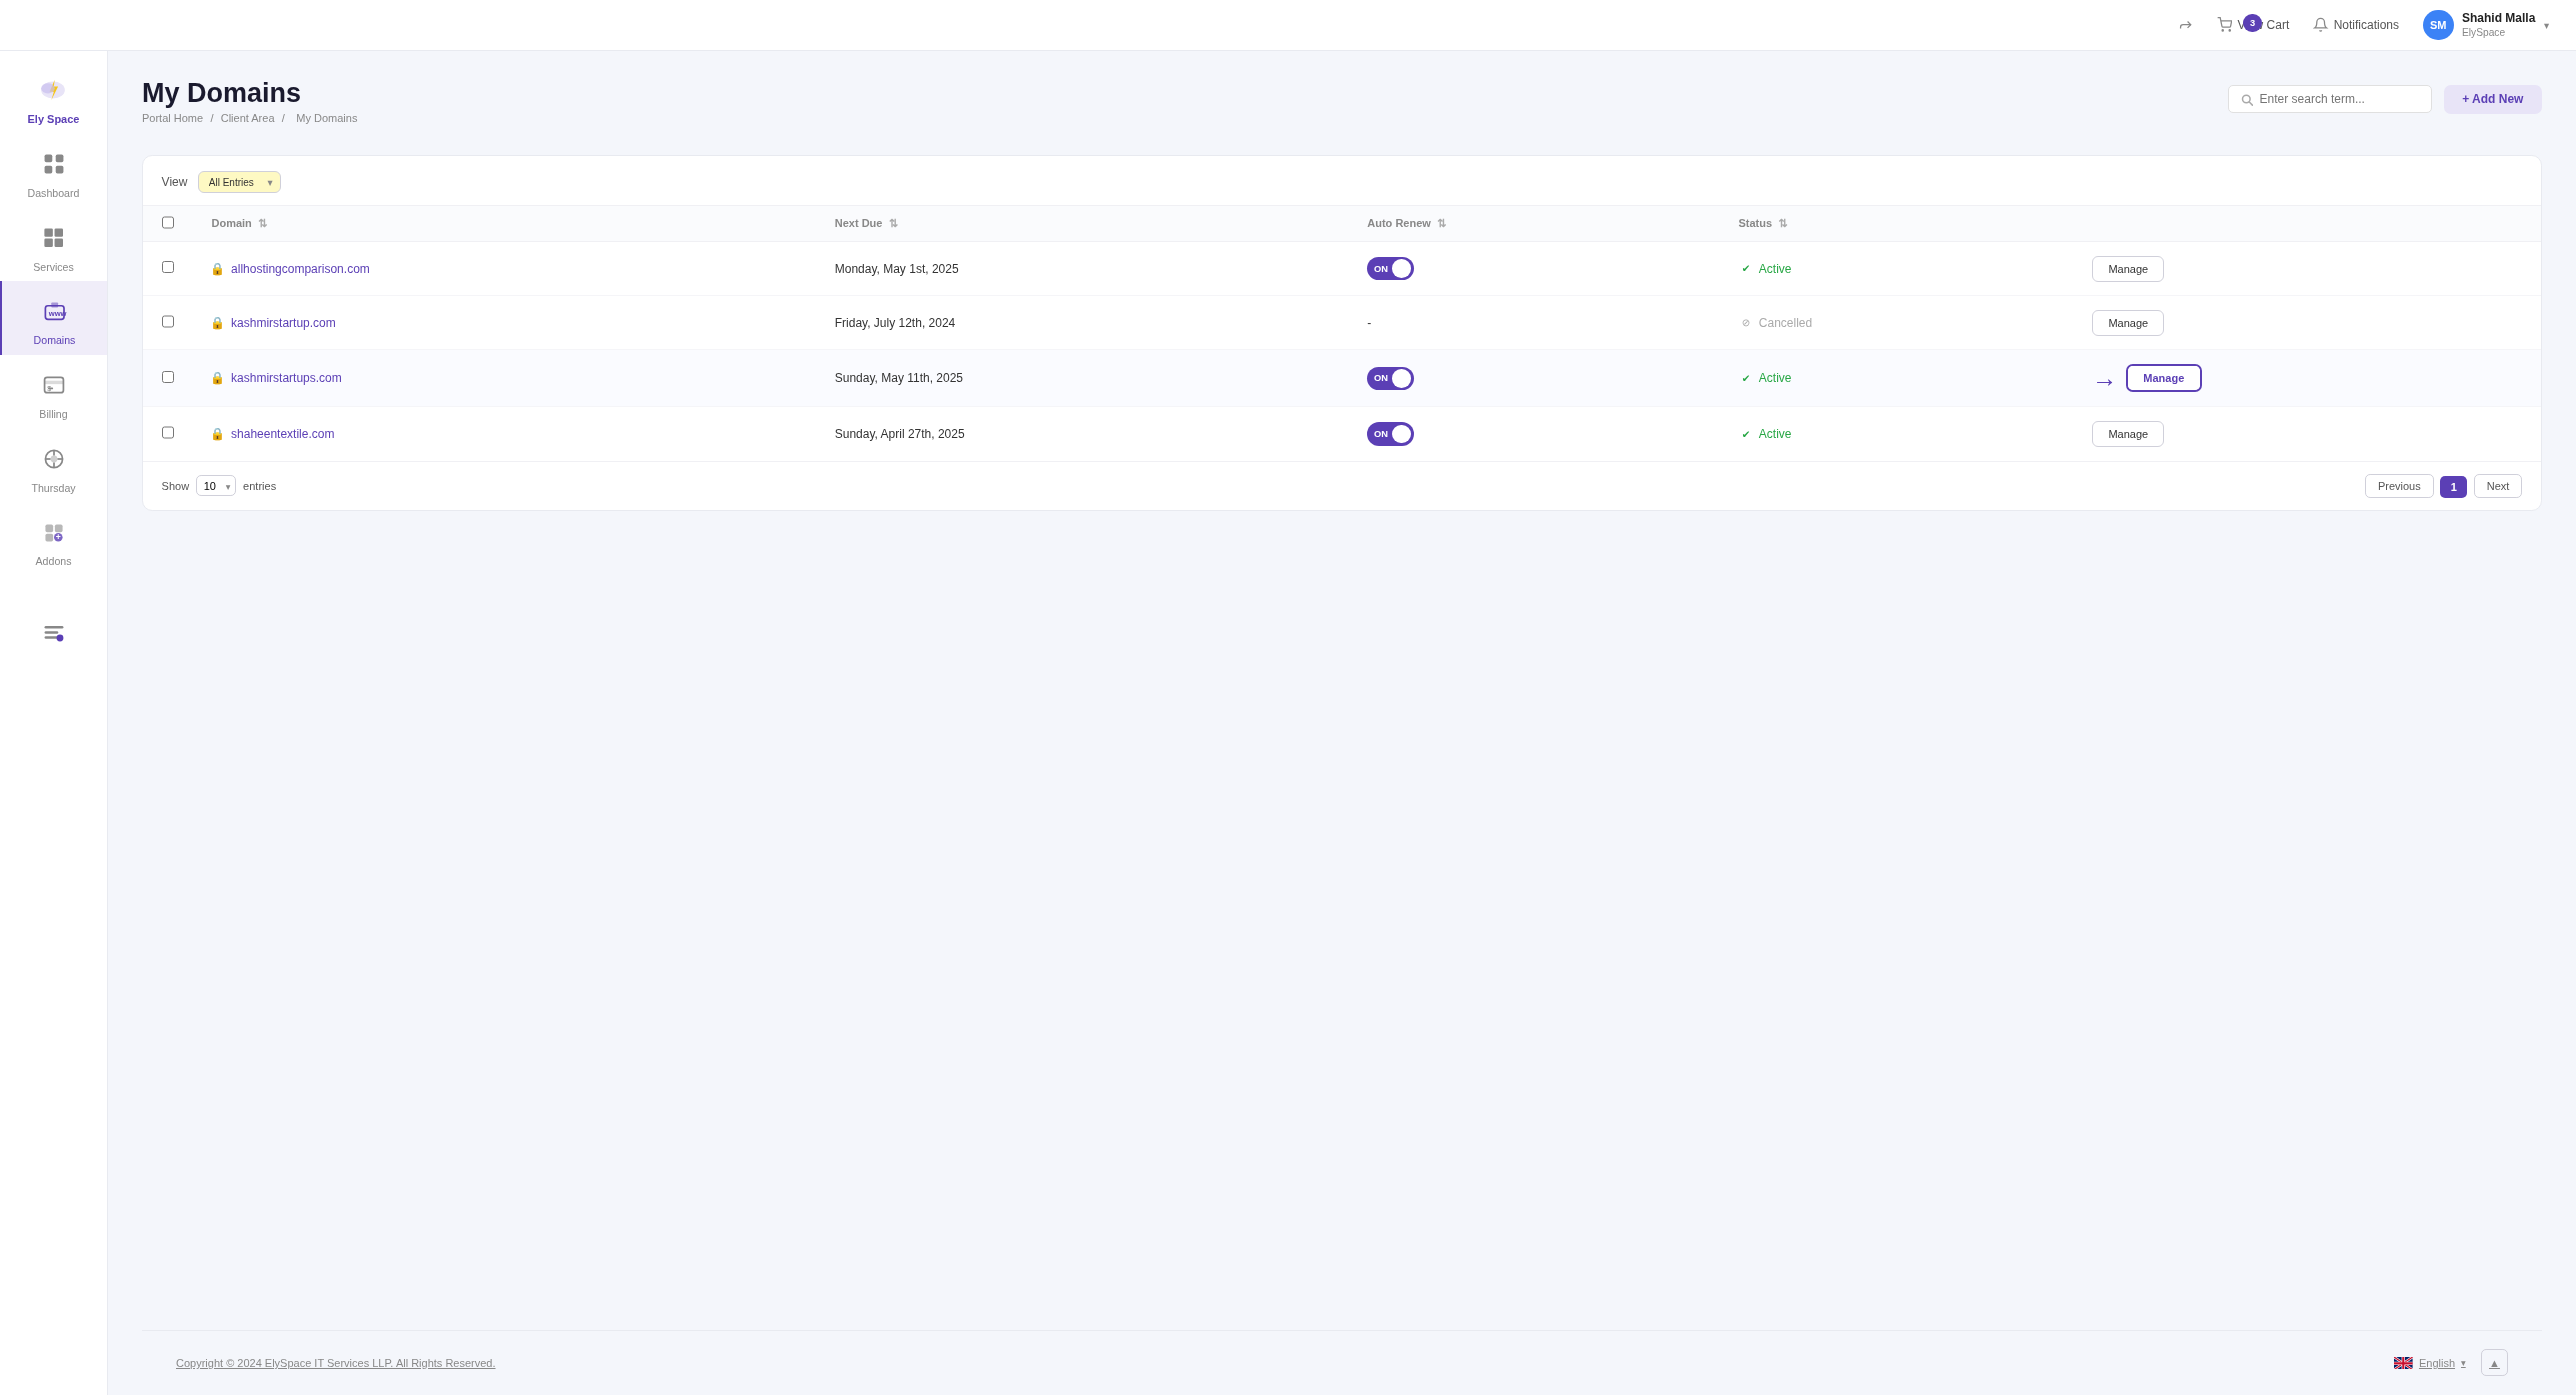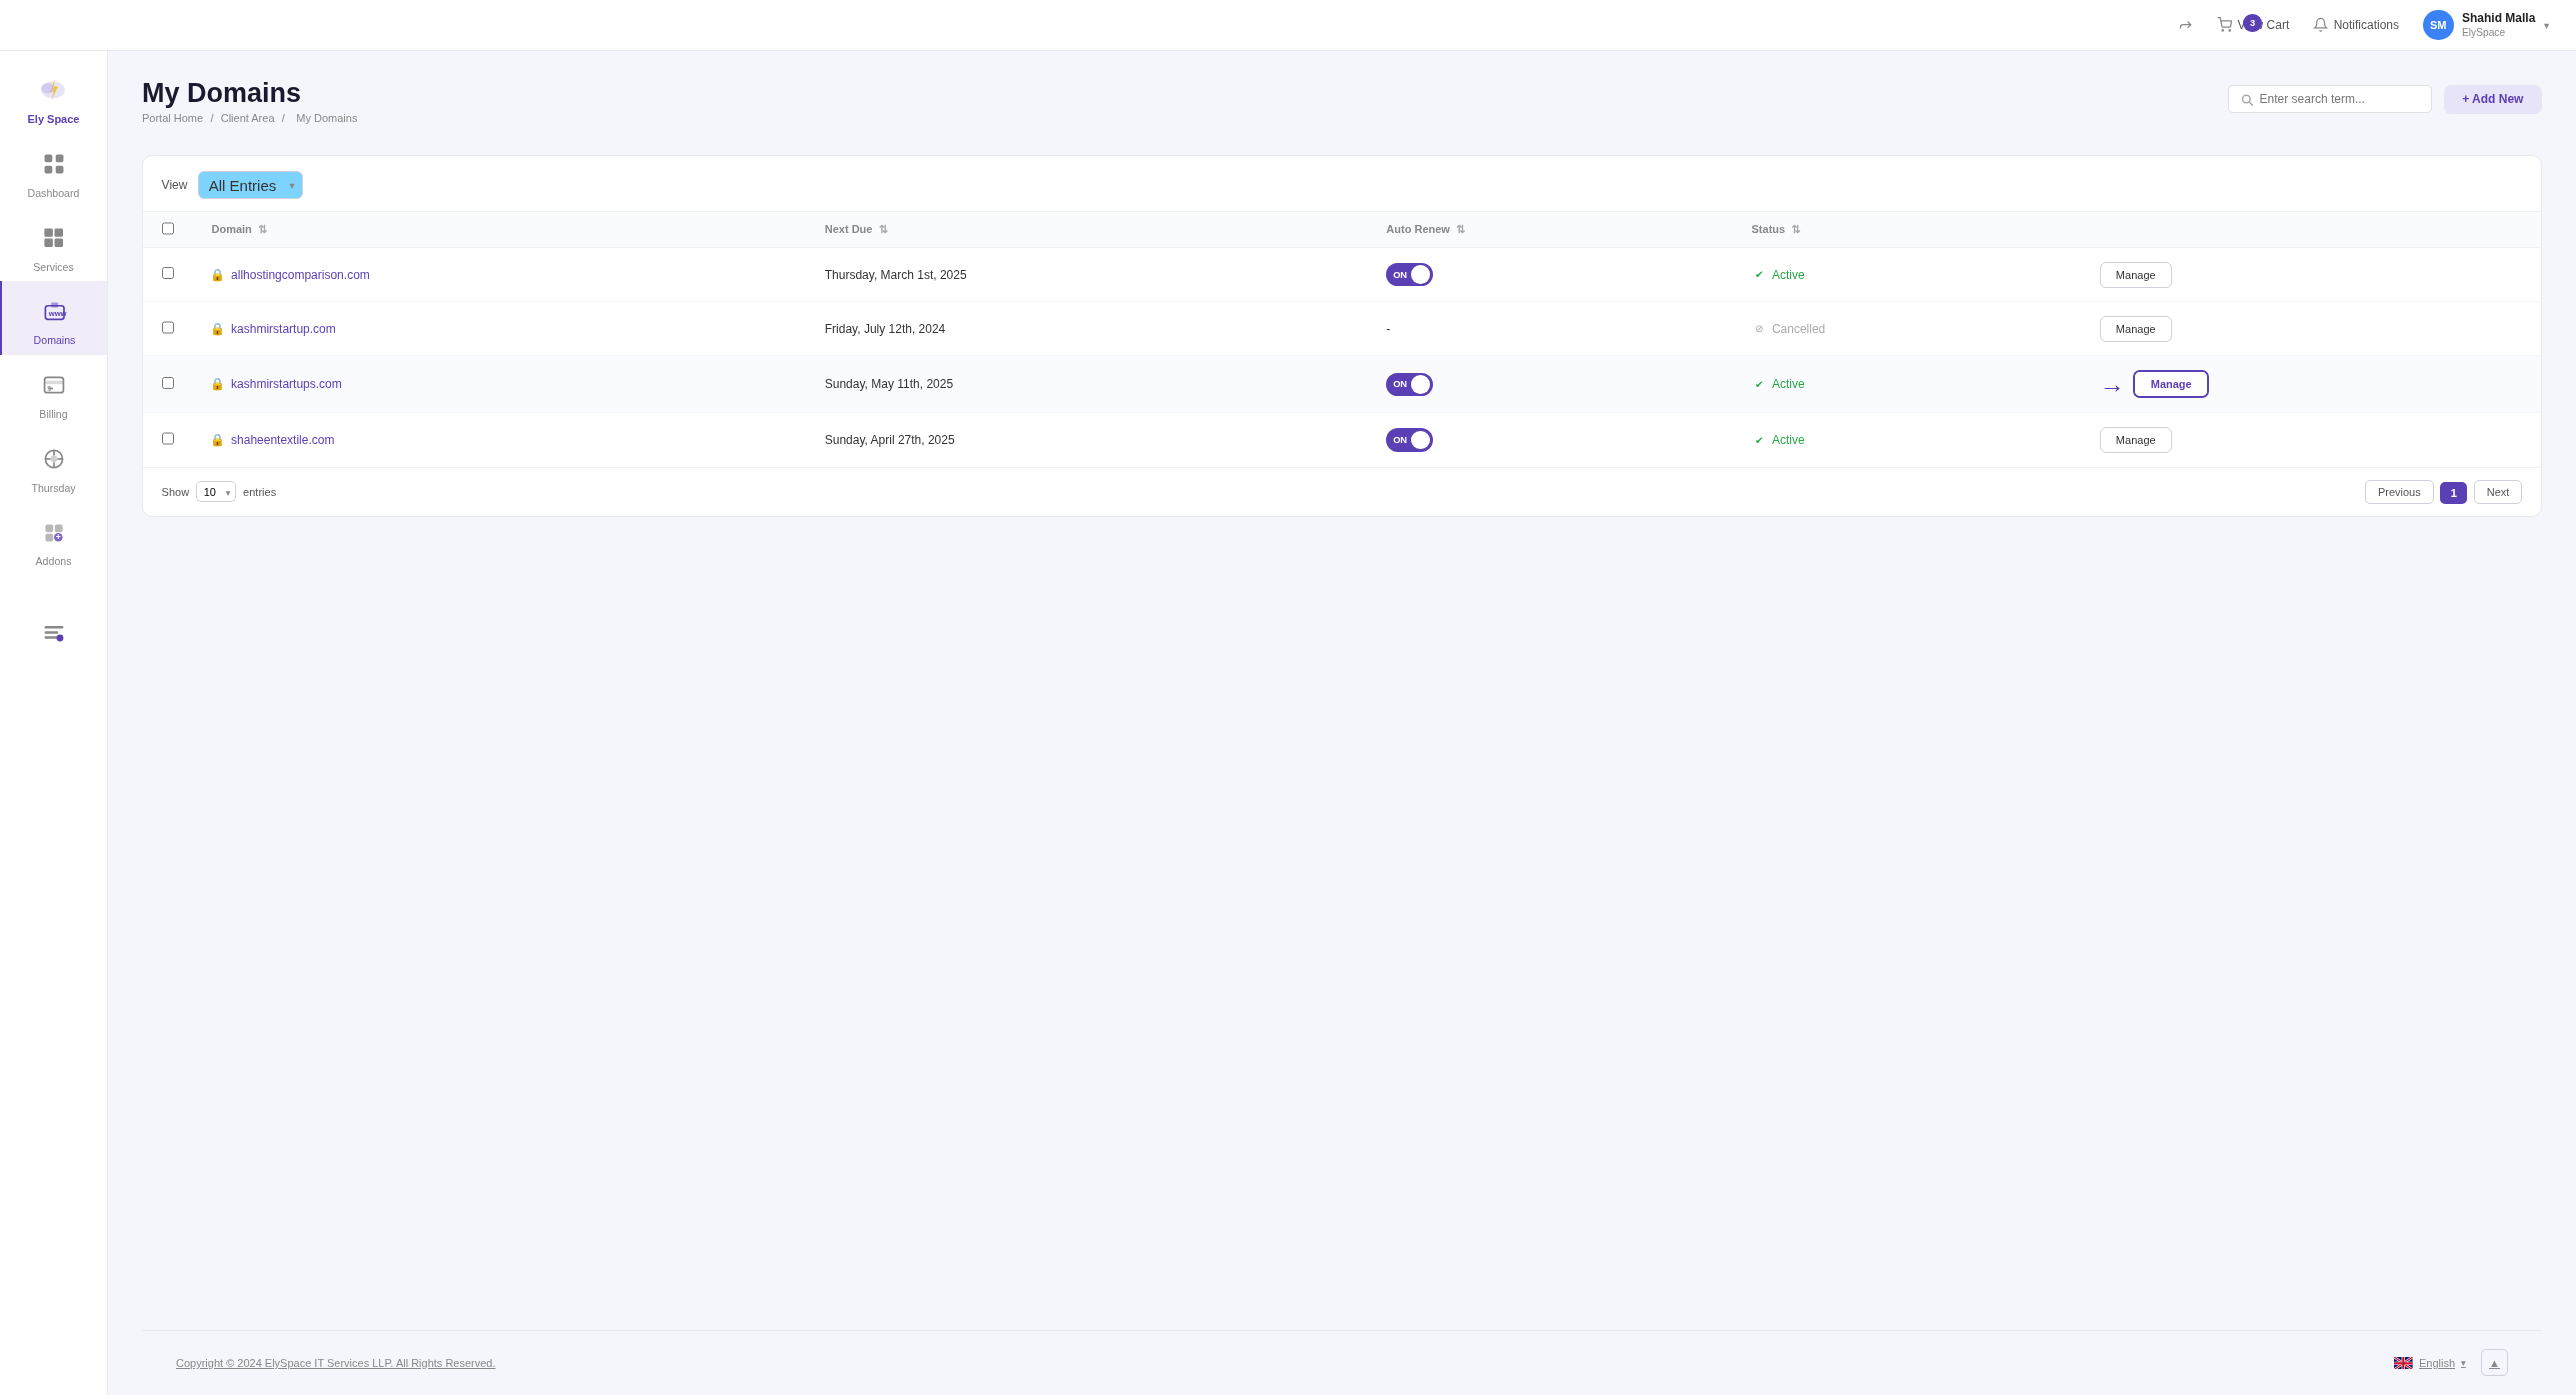--- a/index.html
+++ b/index.html
@@ -199,25 +199,25 @@
     }
     .table-view-bar {
       display: flex;
       align-items: center;
       padding: 15.3px 18.6px 12px 18.6px;
       gap: 10.2px;
       border-bottom: 0.8px solid #f0f0f4;
     }
     .view-label { font-size: 12px; color: #555; }
     .view-select {
-      background: #7dd3fc;
+      background: #fef9c3;
       border: 1.3px solid #d0d0da;
       border-radius: 6px;
       padding: 4.2px 25.4px 4.2px 10.2px;
-      font-size: 15px;
+      font-size: 10px;
       color: #333;
       appearance: none;
       cursor: pointer;
       position: relative;
     }
     .select-wrap {
       position: relative;
       display: inline-block;
     }
     .select-wrap::after {
@@ -641,21 +641,21 @@
           <tr>
             <td>
               <input type="checkbox" class="checkbox" style="">
             </td>
             <td>
               <a href="#" class="domain-link">
                 <span class="lock-icon lock-green">🔒</span>
                 <span>allhostingcomparison.com</span>
               </a>
             </td>
-            <td>Thursday, March 1st, 2025</td>
+            <td>Monday, May 1st, 2025</td>
             <td>
               <div class="toggle-on">
                 <span class="toggle-label">ON</span>
                 <div class="toggle-circle"></div>
               </div>
             </td>
             <td>
               <div class="status-active">
                 <span class="status-icon green">✔</span>
                 <span>Active</span>

